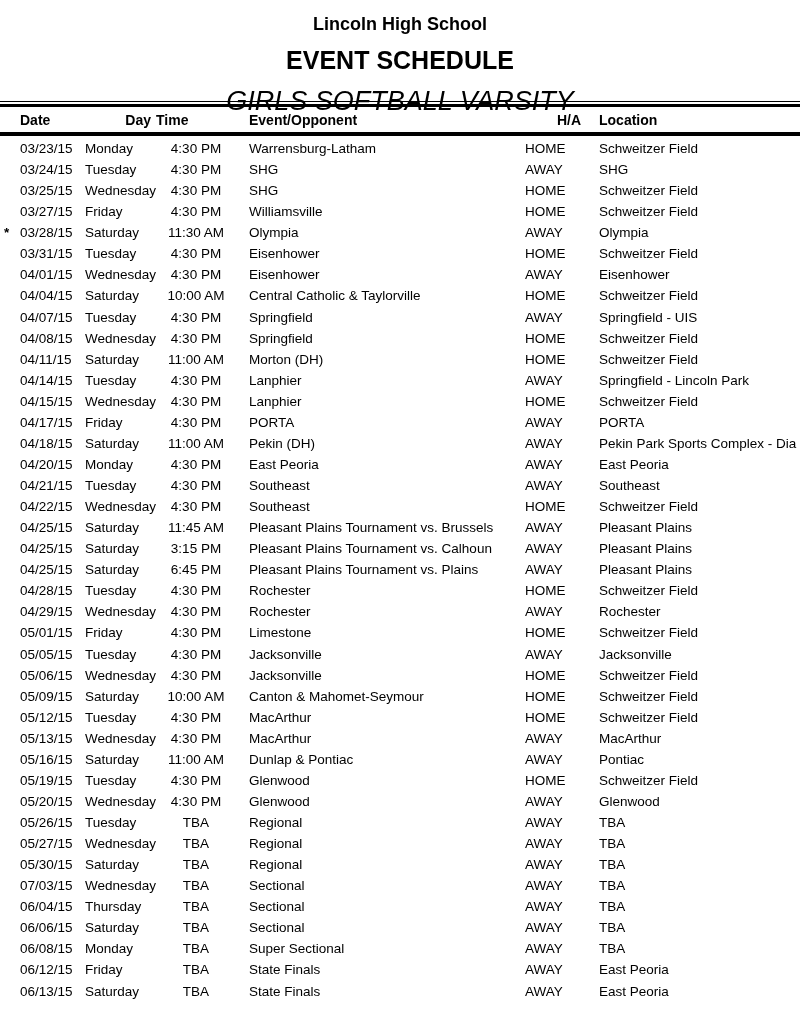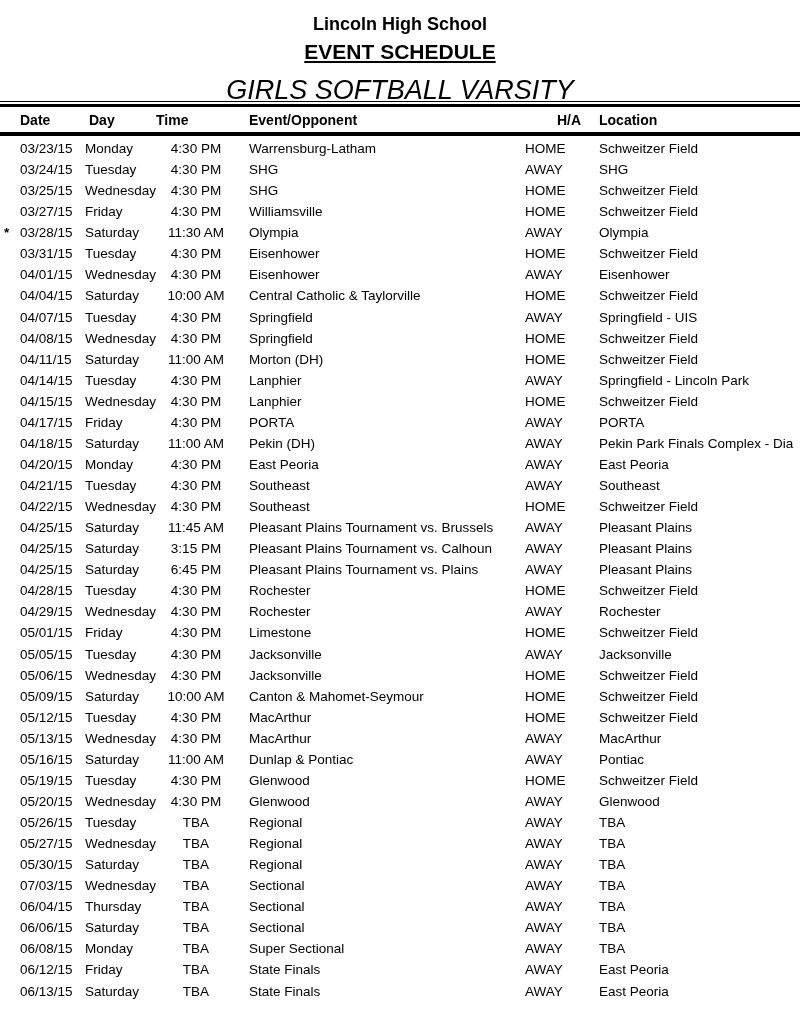--- a/index.html
+++ b/index.html
@@ -21,25 +21,24 @@
     top:14px; left:0; width:100%;
     text-align:center;
   }
   .school{
     font-size:18px;
     font-weight:bold;
     line-height:1.15;
     margin:0;
   }
   .heading{
-    font-size:21px;
+    font-size:25px;
     font-weight:bold;
     line-height:1.1;
-    margin:5px;
-    text-decoration:underline;
+    margin:12px;
   }
   .subtitle{
     margin-top:12px;
     font-size:27px;
     font-style:italic;
     font-weight:normal;
   }
   
   .thead{
     position:absolute;
@@ -52,21 +51,21 @@
   .thead .hlabel{
     position:absolute;
     top:7px;
     height:24px;
     line-height:24px;
     font-size:14px;
     font-weight:bold;
     white-space:nowrap;
   }
   .h-date{left:20px;}
-  .h-day{left:89px;width:48px;}
+  .h-day{left:103px;width:48px;text-align:right;}
   .h-time{left:156px;}
   .h-event{left:249px;}
   .h-ha{left:525px;padding-left:32px;}
   .h-loc{left:599px;}
   
   .rows{
     position:absolute;
     top:138px; left:0; width:800px;
   }
   .row{
@@ -238,21 +237,21 @@
         <span class="c-ha">AWAY</span>
         <span class="c-loc">PORTA</span>
       </div>
       <div class="row">
         <span class="c-star"></span>
         <span class="c-date">04/18/15</span>
         <span class="c-day">Saturday</span>
         <span class="c-time">11:00 AM</span>
         <span class="c-event">Pekin (DH)</span>
         <span class="c-ha">AWAY</span>
-        <span class="c-loc">Pekin Park Finals Complex - Dia</span>
+        <span class="c-loc">Pekin Park Sports Complex - Dia</span>
       </div>
       <div class="row">
         <span class="c-star"></span>
         <span class="c-date">04/20/15</span>
         <span class="c-day">Monday</span>
         <span class="c-time">4:30 PM</span>
         <span class="c-event">East Peoria</span>
         <span class="c-ha">AWAY</span>
         <span class="c-loc">East Peoria</span>
       </div>

